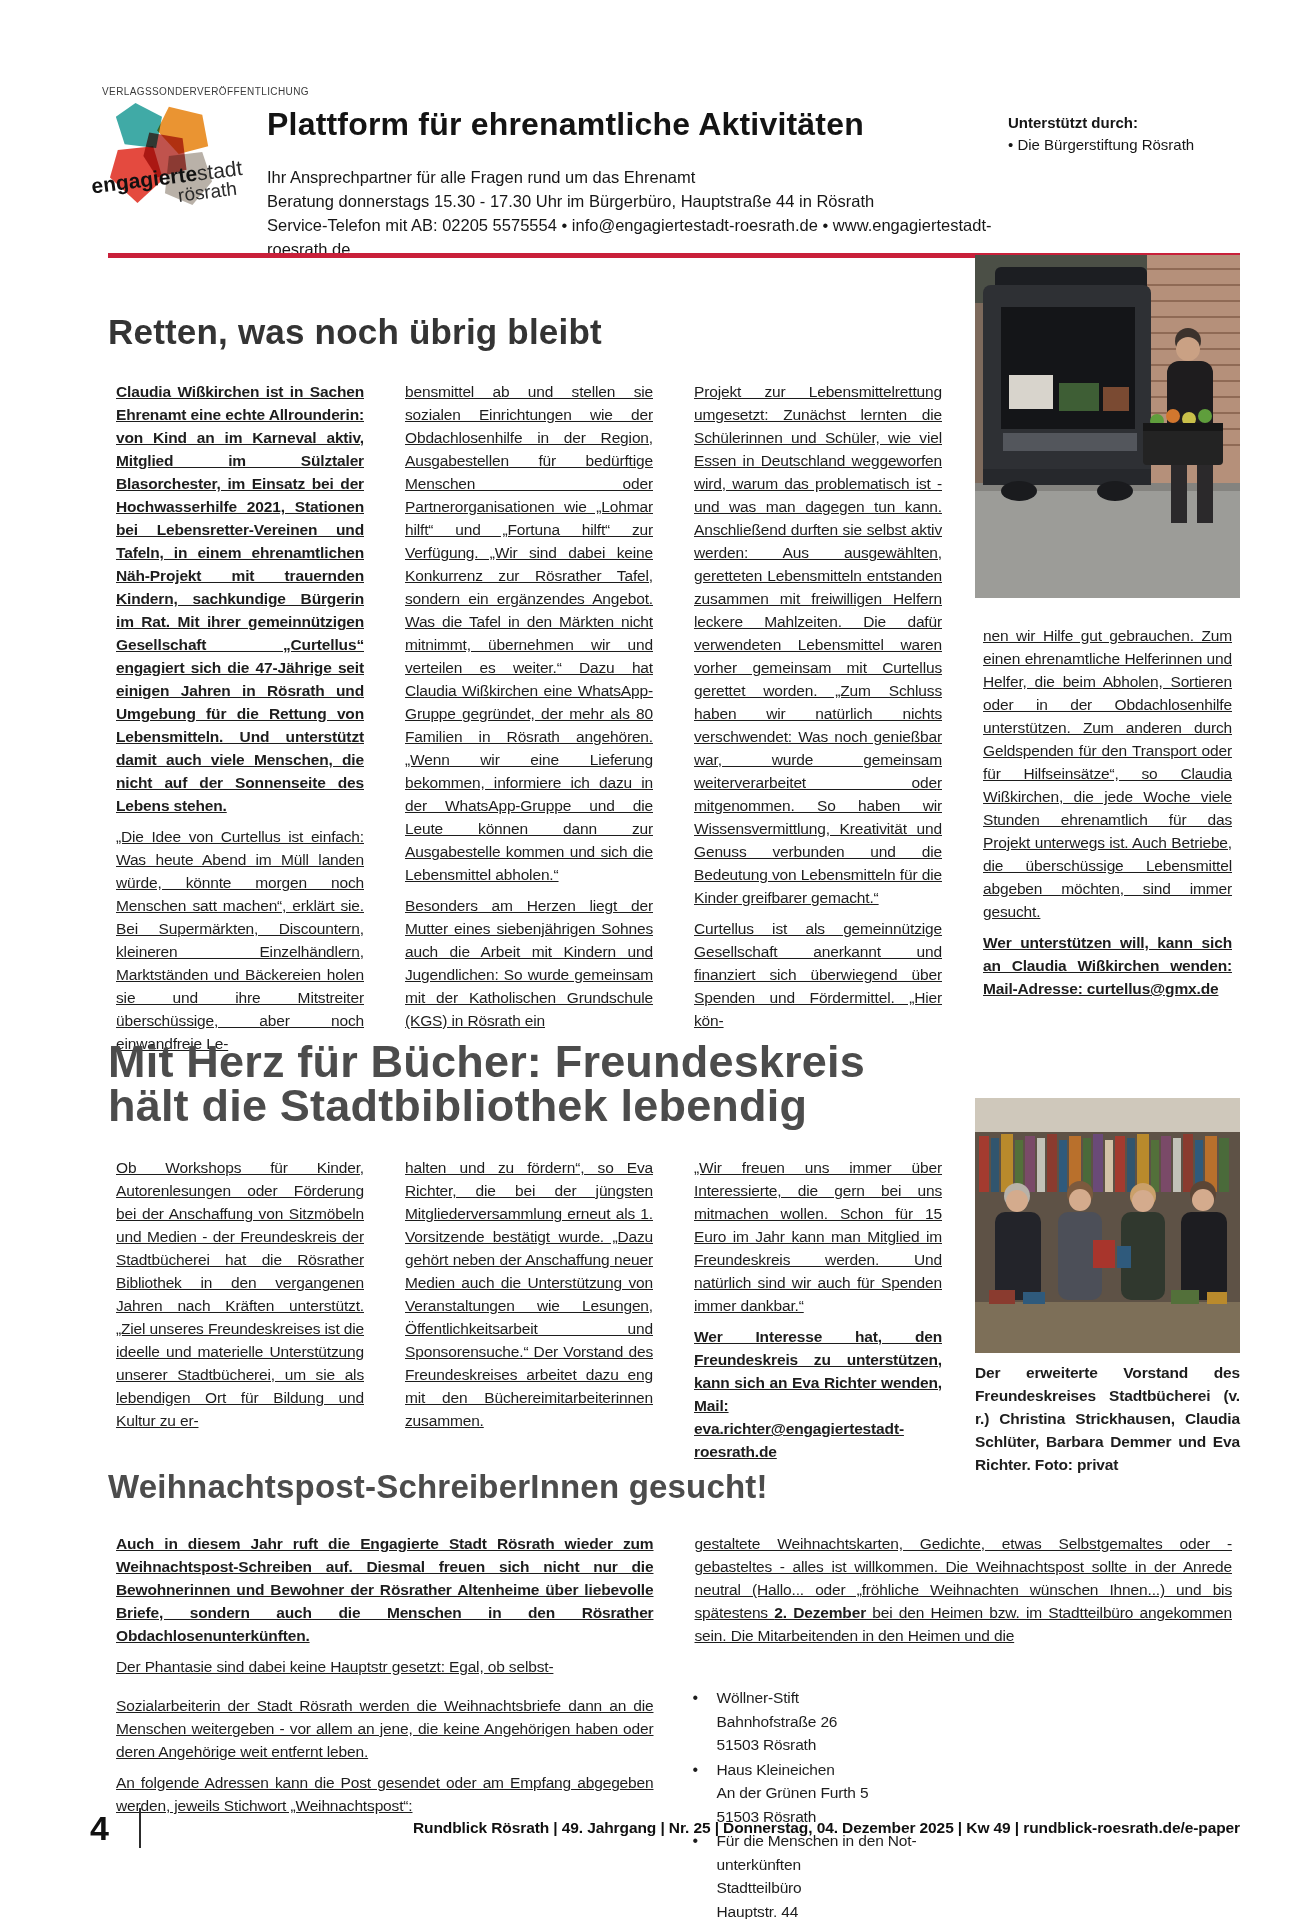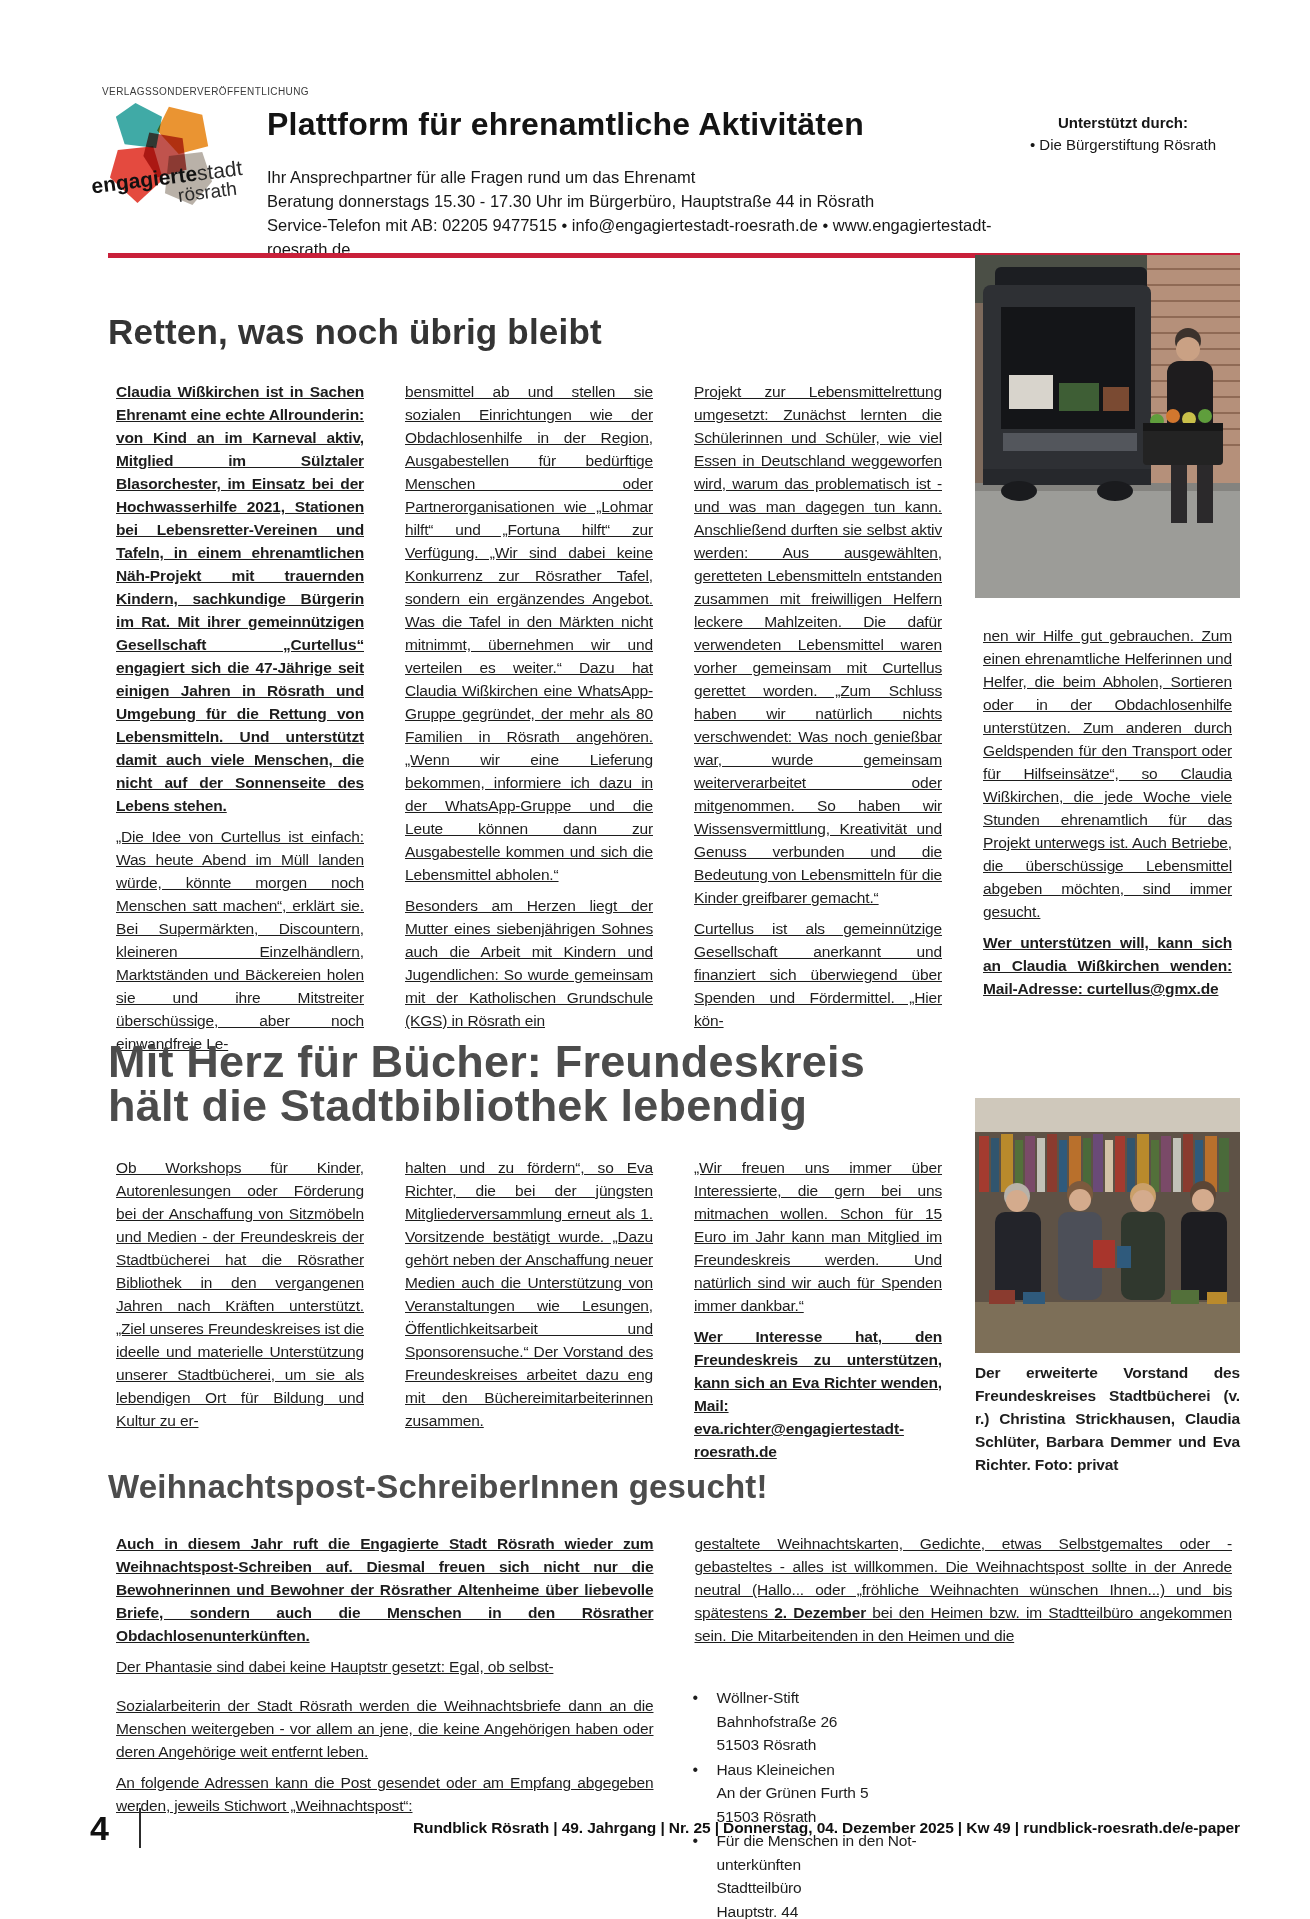--- a/index.html
+++ b/index.html
@@ -12,21 +12,21 @@
   .logo{position:absolute;left:92px;top:96px;width:175px;height:160px;}
   .logo svg{position:absolute;left:16px;top:2px;}
   .logo-text{position:absolute;left:0;top:68px;width:170px;transform:rotate(-7deg);color:#111;}
   .logo-text .l1{font-size:21px;white-space:nowrap;}
   .logo-text .l1 b{font-weight:700;}
   .logo-text .l1 .light{font-weight:400;color:#2a2a2a;}
   .logo-text .l2{font-size:19px;text-align:right;padding-right:26px;margin-top:-3px;color:#2a2a2a;}
   .hdr-center{position:absolute;left:267px;top:106px;width:770px;}
   .hdr-center h1{margin:0 0 22px 0;font-size:32px;font-weight:700;color:#141414;letter-spacing:.2px;}
   .hdr-line{font-size:16.5px;line-height:24px;color:#161616;}
-  .supported{position:absolute;right:72px;top:112px;width:230px;text-align:center;font-size:15px;line-height:22px;color:#161616;}
+  .supported{position:absolute;right:72px;top:112px;width:230px;text-align:left;font-size:15px;line-height:22px;color:#161616;}
   .supported .lbl{font-weight:700;}
   .red-rule{position:absolute;left:108px;top:253px;width:1132px;height:5px;background:#c9203a;}
   
   .article{position:absolute;left:108px;width:1132px;}
   .split{display:grid;grid-template-columns:842px 265px;column-gap:25px;}
   .cols3{display:grid;grid-template-columns:repeat(3,1fr);column-gap:25px;}
   .cols4{display:grid;grid-template-columns:repeat(2,1fr);column-gap:25px;}
   .article p{margin:8px;font-size:15.5px;line-height:23px;text-align:justify;letter-spacing:-0.15px;text-decoration:underline;}
   .article p.bold{font-weight:700;}
   h2.a1{margin:57px 0 20px 0;font-size:35px;font-weight:700;color:#343434;letter-spacing:.2px;}
@@ -66,21 +66,21 @@
       <b>engagierte</b><span class="light">stadt</span>
     </div>
     <div class="l2">rösrath</div>
   </div>
 </div>
 
 <div class="hdr-center">
   <h1>Plattform für ehrenamtliche Aktivitäten</h1>
   <div class="hdr-line">Ihr Ansprechpartner für alle Fragen rund um das Ehrenamt</div>
   <div class="hdr-line">Beratung donnerstags 15.30 - 17.30 Uhr im Bürgerbüro, Hauptstraße 44 in Rösrath</div>
-  <div class="hdr-line">Service-Telefon mit AB: 02205 9477515 • info@engagiertestadt-roesrath.de • www.engagiertestadt-roesrath.de</div>
+  <div class="hdr-line">Service-Telefon mit AB: 02205 5575554 • info@engagiertestadt-roesrath.de • www.engagiertestadt-roesrath.de</div>
 </div>
 
 <div class="supported">
   <div class="lbl">Unterstützt durch:</div>
   <div>• Die Bürgerstiftung Rösrath</div>
 </div>
 
 <div class="red-rule"></div>
 
 <div class="article split" style="top:255px;">

